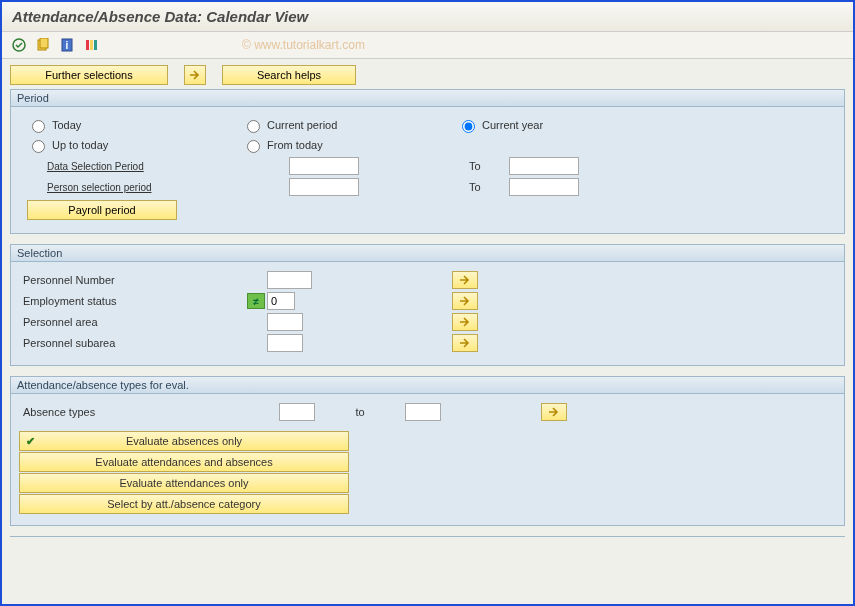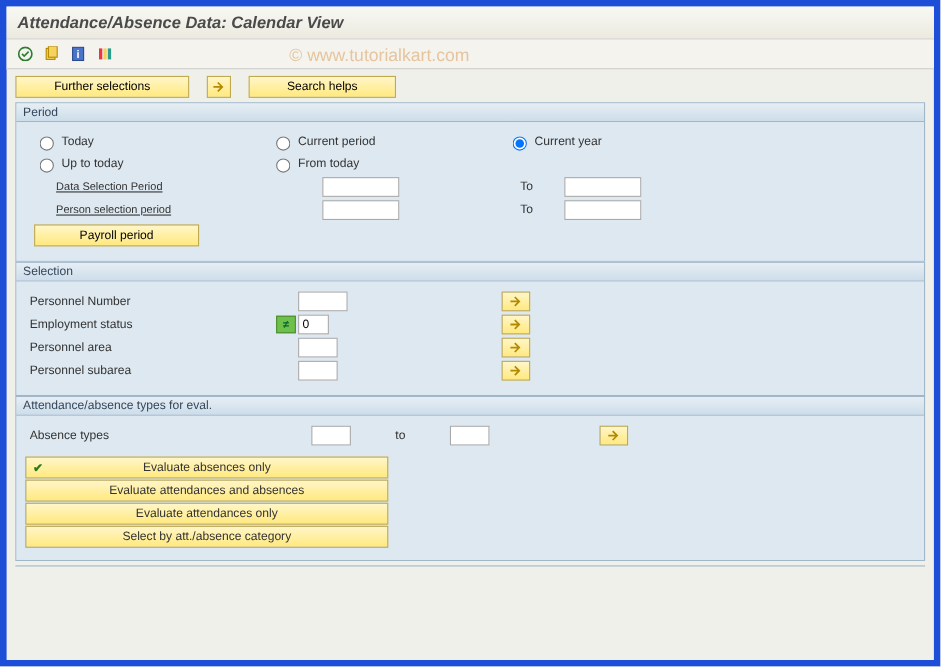--- a/index.html
+++ b/index.html
@@ -7,21 +7,21 @@
     margin: 0;
     font-family: Arial, sans-serif;
     font-size: 12px;
     background: #f5f5f0;
     color: #333;
     width: 855px;
     height: 606px;
     overflow: hidden;
   }
   .window {
-    border: 6px solid #1d4ed8;
+    border: 2px solid #1d4ed8;
     background: #f0f0eb;
     height: 606px;
     position: relative;
   }
   .titlebar {
     background: linear-gradient(#f8f8f4, #eceadf);
     border-bottom: 1px solid #ccc;
     padding: 6px 10px;
     font-style: italic;
     font-weight: bold;
@@ -55,20 +55,21 @@
     display: inline-flex;
     align-items: center;
     justify-content: center;
   }
   .btn-row { display: flex; gap: 16px; margin-bottom: 4px;}
   .btn-wide { width: 158px; text-align: center; }
   .btn-icon { width: 22px; padding: 0; }
   .panel {
     border: 1px solid #9fb7c9;
     background: #dbe6ee;
+    margin-bottom: 10px;
     position: relative;
   }
   .panel-header {
     background: linear-gradient(#e7eef4,#cdddea);
     border-bottom: 1px solid #9fb7c9;
     font-size: 11px;
     padding: 2px 6px;
     color: #33475b;
   }
   .panel-body {
@@ -121,23 +122,23 @@
     color: #2a7a20;
     font-weight: bold;
   }
   .neq-badge {
     display:inline-flex; align-items:center; justify-content:center;
     width:18px;height:16px;background:#6fbf4b;border:1px solid #4a8f30;
     color:#063; font-weight:bold; font-size:10px; margin-right:2px;
   }
   .watermark {
     position: absolute;
-    top: 36px; left: 257px;
+    top: 36px; left: 240px;
     color: rgba(210,140,60,0.45);
-    font-size: 16px;
+    font-size: 12px;
     pointer-events: none;
   }
   .hr-bottom {
     border-top:1px solid #9fb7c9;
     margin-top:4px;
   }
 </style>
 </head>
 <body>
 

